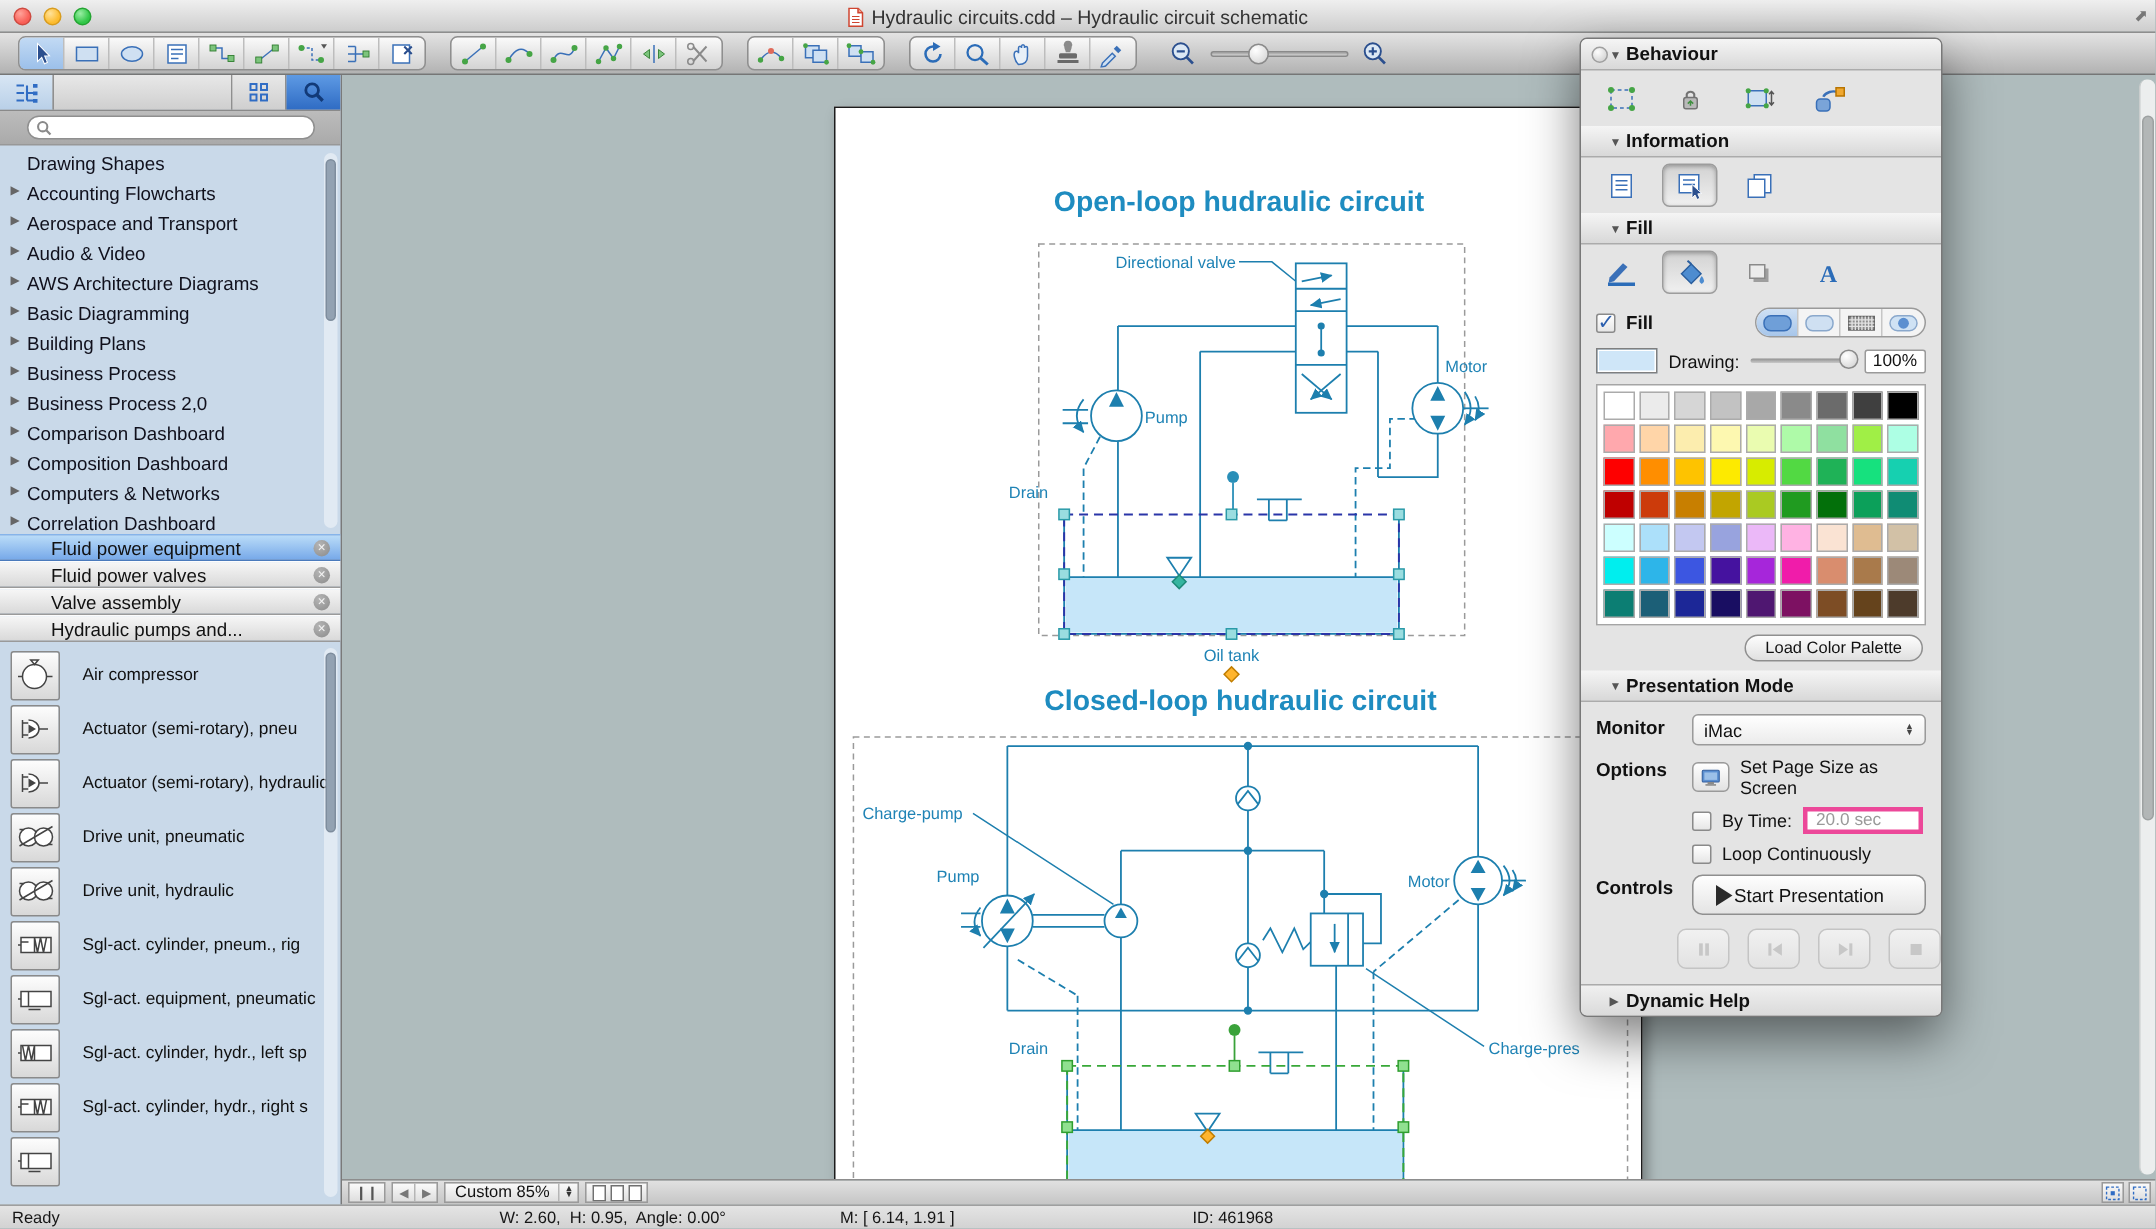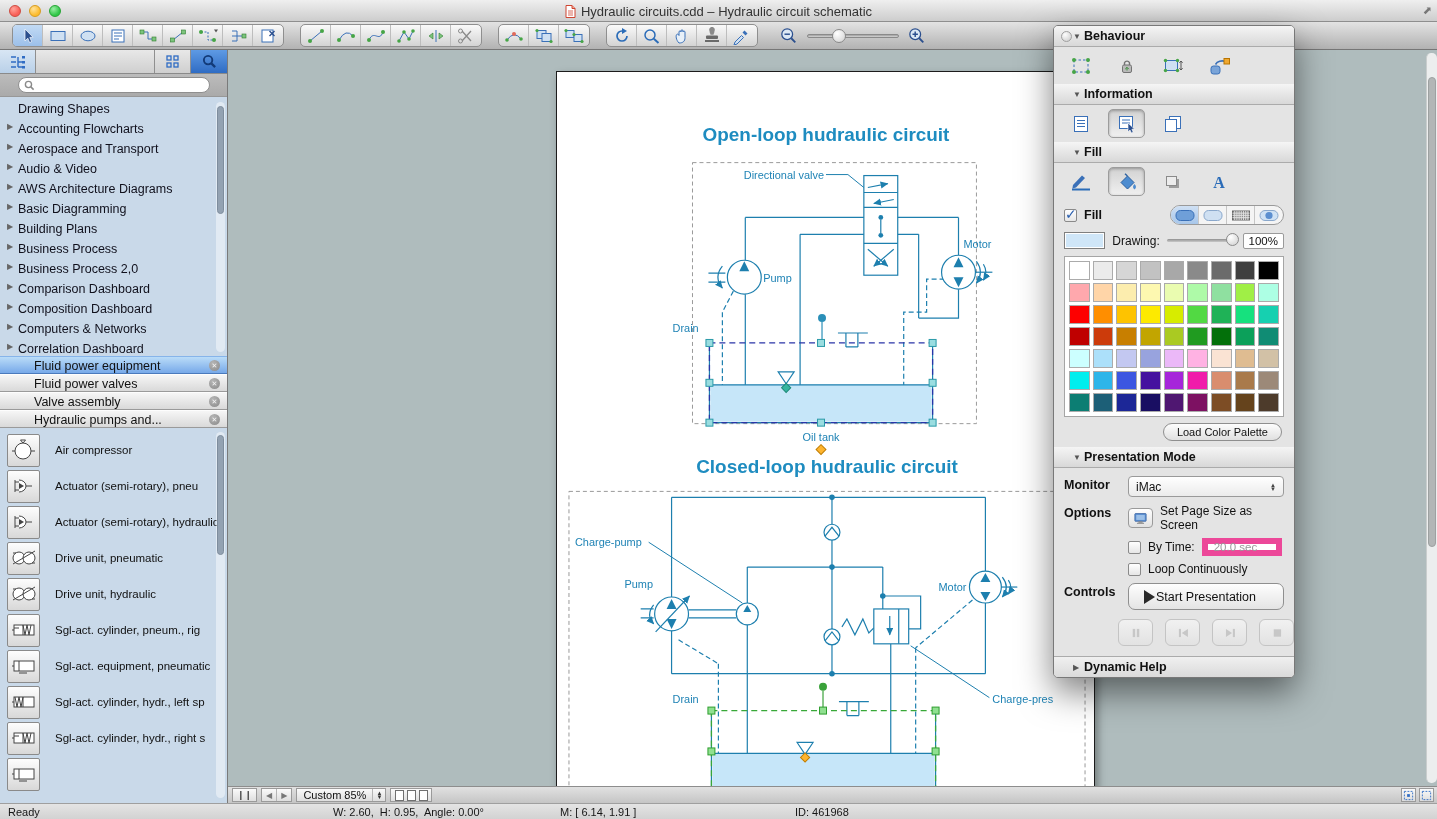--- a/index.html
+++ b/index.html
@@ -80,21 +80,21 @@
 .load-row{display:flex;justify-content:flex-end;padding:4px 12px 6px}
 .load-btn{border:1px solid #8f8f8f;border-radius:9px;background:linear-gradient(#fdfdfd,#e0e0e0);font-size:11px;padding:2px 13px}
 .pres-body{padding:8px 10px 0;display:flex;flex-direction:column;gap:7px}
 .prow{display:flex;align-items:flex-start;gap:8px}
 .plabel{font-weight:bold;width:56px;font-size:12.5px;flex:none;padding-top:2px}
 .dropdown{flex:1;height:21px;border:1px solid #9a9a9a;border-radius:4px;background:linear-gradient(#fff,#ebebeb);display:flex;align-items:center;padding:0 7px;font-size:12px}
 .dd-stepper{margin-left:auto;display:flex;flex-direction:column;line-height:4px;font-size:6px;color:#444}
 .opt-col{display:flex;flex-direction:column;gap:6px;flex:1}
 .optrow{display:flex;align-items:center;gap:7px}
 .mini-btn{width:25px;height:20px;border:1px solid #9a9a9a;border-radius:4px;background:linear-gradient(#fff,#e2e2e2);display:flex;align-items:center;justify-content:center;flex:none}
-.timefield{width:80px;height:18px;border:6px solid #ec4899;background:#fff;font-size:11.5px;color:#9a9a9a;display:flex;align-items:center;padding:0 6px}
+.timefield{width:80px;height:18px;border:3px solid #ec4899;background:#fff;font-size:11.5px;color:#9a9a9a;display:flex;align-items:center;padding:0 6px}
 .start-btn{flex:1;height:27px;border:1px solid #8f8f8f;border-radius:7px;background:linear-gradient(#fefefe,#e4e4e4);display:flex;align-items:center;justify-content:center;font-size:12.5px;position:relative}
 .play-tri{position:absolute;left:15px;width:0;height:0;border-left:11px solid #2a2a2a;border-top:7px solid transparent;border-bottom:7px solid transparent}
 .playback{display:flex;gap:12px;margin-left:64px;padding:9px 0 4px}
 .pb-btn{width:35px;height:27px;border:1px solid #c4c4c4;border-radius:6px;background:linear-gradient(#f1f1f1,#e2e2e2);display:flex;align-items:center;justify-content:center}
 .spacer{flex:1}
 .dyn-head{height:21px;min-height:21px;border-top:1px solid #ababab;background:linear-gradient(#f0f0f0,#dadada);display:flex;align-items:center;font-weight:bold;font-size:12.5px;padding-left:30px;position:relative}
 .dyn-head .disc{position:absolute;left:19px;font-size:8px;color:#555;font-weight:normal}
 
 .bottombar{position:absolute;left:228px;right:0;top:786px;height:17px;background:linear-gradient(#e1e1e1,#c5c5c5);border-top:1px solid #8d8d8d;display:flex;align-items:center;gap:4px;padding-left:4px;font-size:11px;color:#222;z-index:45}
 .bb-box{display:flex;align-items:center;height:14px;border:1px solid #9a9a9a;background:linear-gradient(#fafafa,#dedede)}

